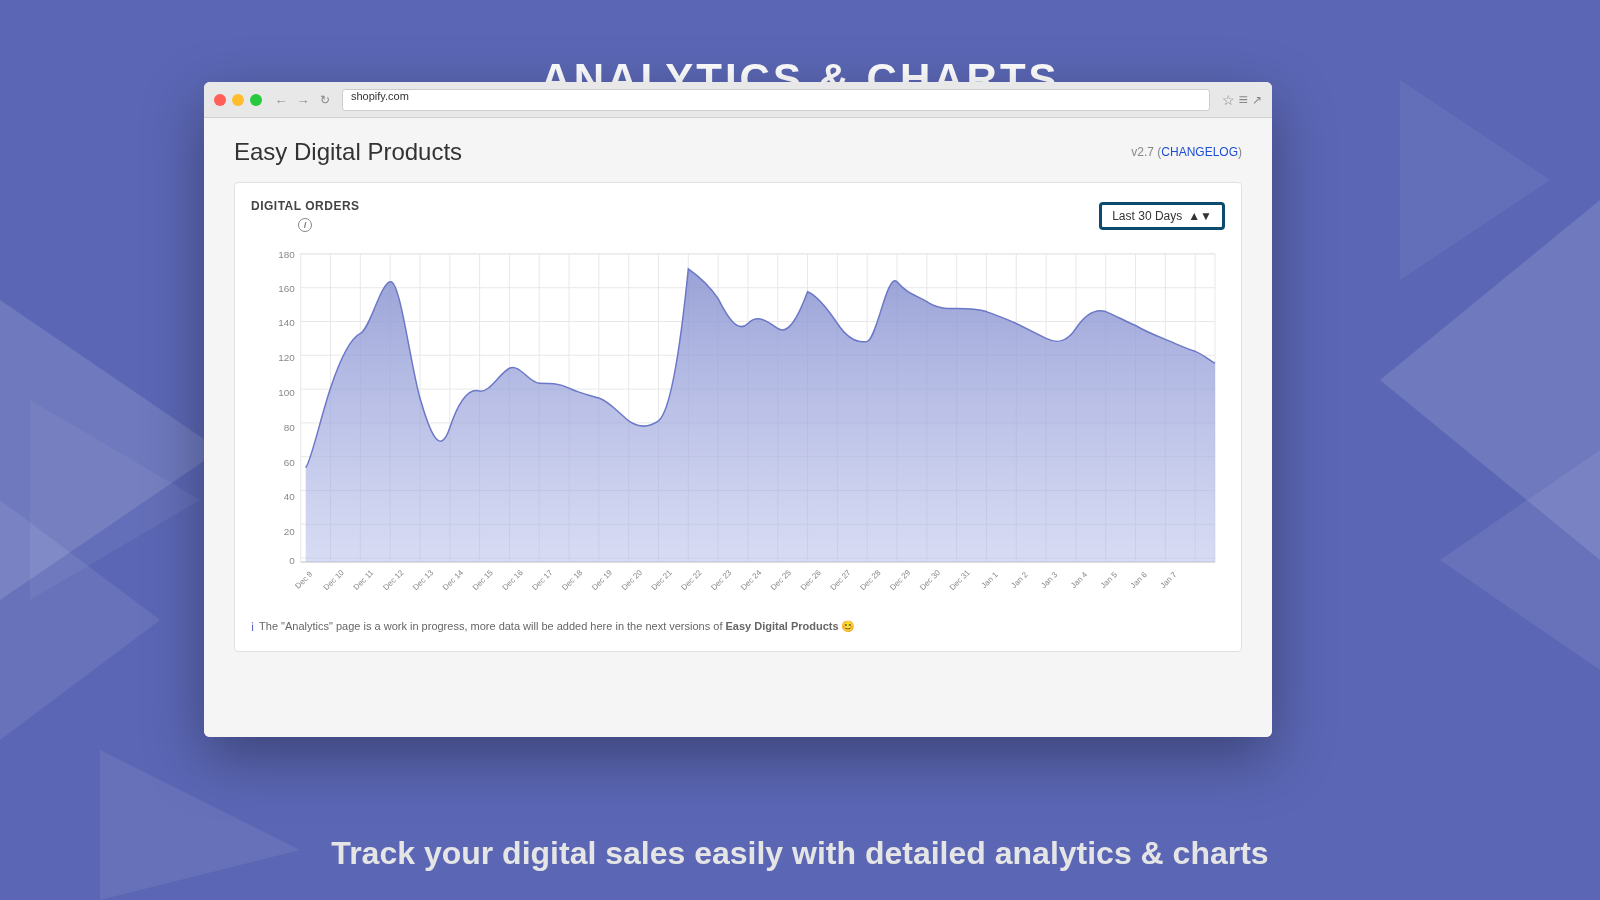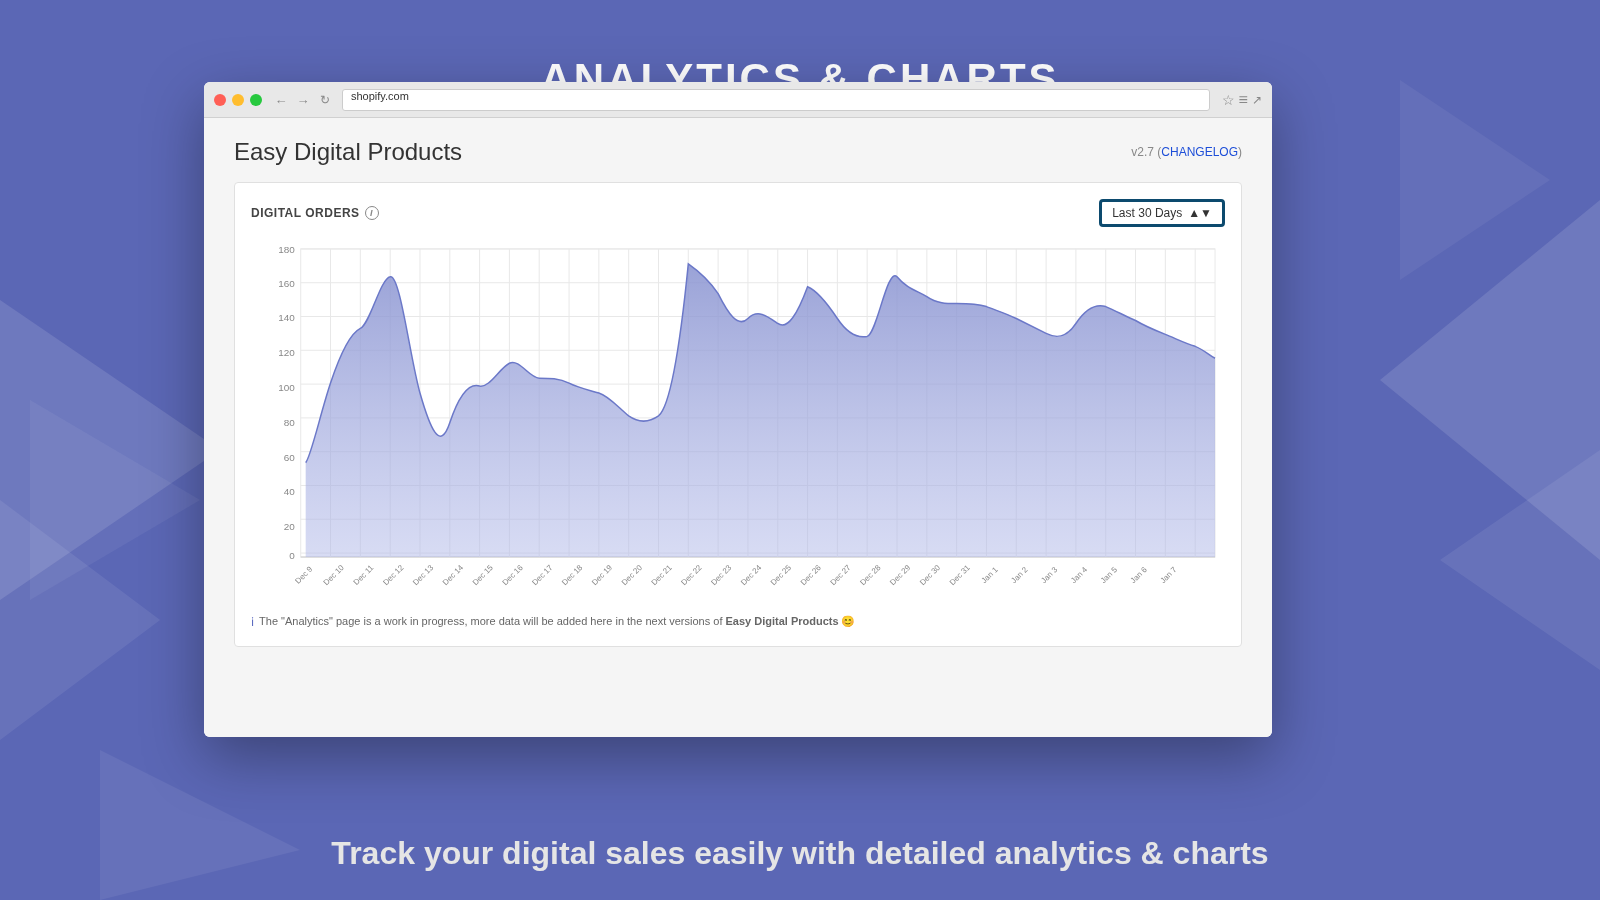--- a/index.html
+++ b/index.html
@@ -219,20 +219,21 @@
     }
     .chart-title {
       font-size: 12px;
       font-weight: 600;
       color: #444;
       text-transform: uppercase;
       letter-spacing: 0.5px;
       display: flex;
       align-items: center;
       gap: 5px;
+      flex-direction: column;
     }
     .info-icon {
       width: 14px;
       height: 14px;
       border-radius: 50%;
       border: 1px solid #888;
       color: #888;
       font-size: 9px;
       display: inline-flex;
       align-items: center;

